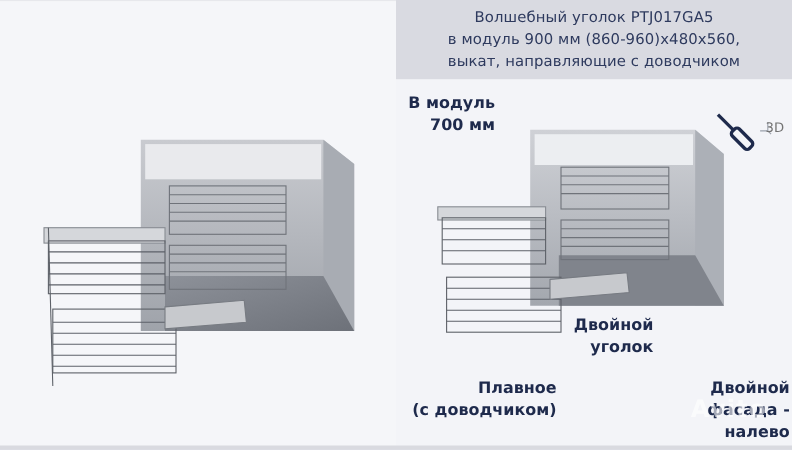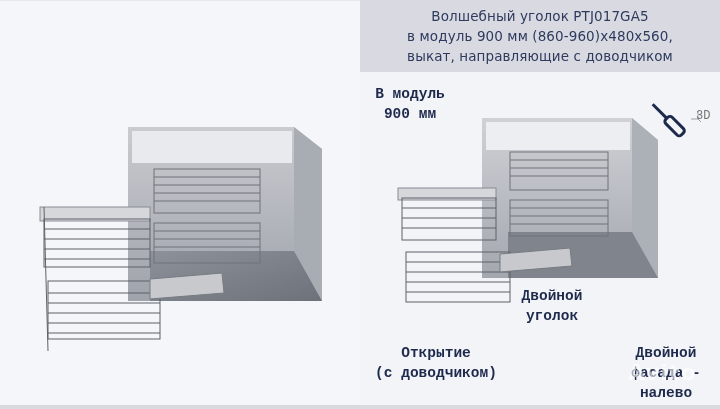--- a/index.html
+++ b/index.html
@@ -2,21 +2,21 @@
 <html><head>
 <meta charset="utf-8">
 <style>
   html, body { margin:0; padding:0; }
   body { width:720px; height:409px; overflow:hidden; background:#f4f5f9; font-family:"DejaVu Sans", sans-serif; position:relative; }
   .panel { position:absolute; top:0; height:407px; }
   .left { left:0; width:360px; background:#f5f6f9; border-top:1px solid #e7e8ec; }
   .right { left:360px; width:360px; background:#f3f4f8; }
   .title-bar { position:absolute; left:0; top:0; width:360px; height:72px; background:#d9dae1; }
   .title-line { position:absolute; left:0; width:360px; text-align:center; color:#2e3a5e; font-size:13.5px; letter-spacing:0.1px; }
-  .label { position:absolute; color:#1e2a4c; font-weight:bold; text-align:center; font-size:14.5px; line-height:20px;font-family:Liberation Mono, monospace; }
+  .label { position:absolute; color:#1e2a4c; font-weight:bold; text-align:right; font-size:14.5px; line-height:20px; }
   .bottom-strip { position:absolute; left:0; bottom:0; width:720px; height:4px; background:#d9dae0; }
   svg { position:absolute; }
   .watermark { position:absolute; color:rgba(255,255,255,0.6); font-weight:bold; font-size:22px; letter-spacing:1px; }
 </style>
 </head>
 <body>
 
 <div class="panel left">
   <svg width="360" height="409" viewBox="0 0 360 409">
     <defs>
@@ -119,31 +119,31 @@
     </g>
   </svg>
   <svg width="14" height="14" viewBox="0 0 14 14" style="left:330px;top:110px;">
     <polyline points="8,1 8,9 1,9" fill="none" stroke="#9aa0ab" stroke-width="1"></polyline>
     <line x1="8" y1="9" x2="11" y2="12" stroke="#9aa0ab" stroke-width="1"></line>
   </svg>
   <div class="label" style="left:336px;top:106px;font-weight:normal;font-size:12px;color:#737373;">3D</div>
 
   <div class="label" style="left:10px;top:84px;width:80px;">
     <div>В модуль</div>
-    <div>900 мм</div>
+    <div>700 мм</div>
   </div>
 
 
   <div class="label" style="left:150px;top:286px;width:84px;">
     <div>Двойной</div>
     <div>уголок</div>
   </div>
 
   <div class="label" style="left:6px;top:343px;width:140px;">
-    <div>Открытие</div>
+    <div>Плавное</div>
     <div>(с доводчиком)</div>
   </div>
 
   <div class="label" style="left:254px;top:343px;width:104px;">
     <div>Двойной</div>
     <div>фасада -</div>
     <div>налево</div>
   </div>
 
   <div class="watermark" style="left:268px;top:360px;">Avito</div>

